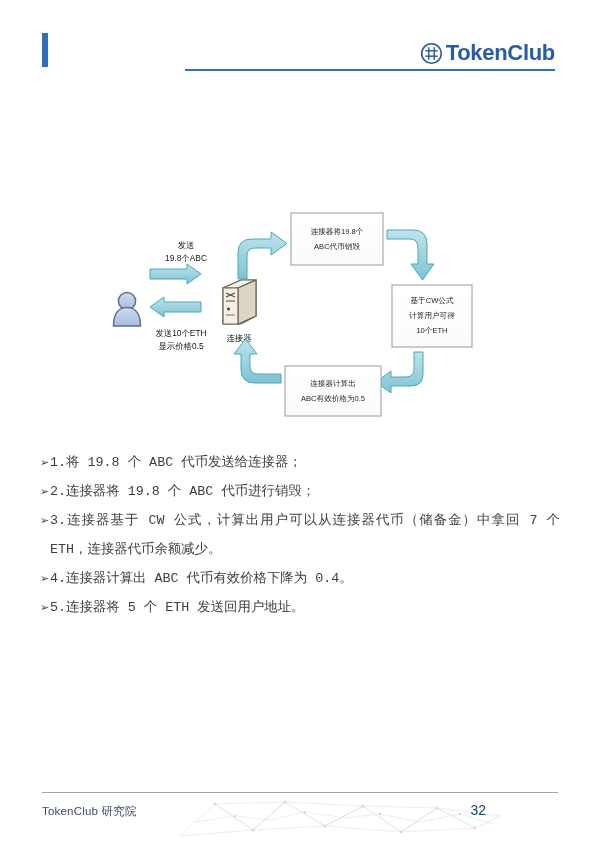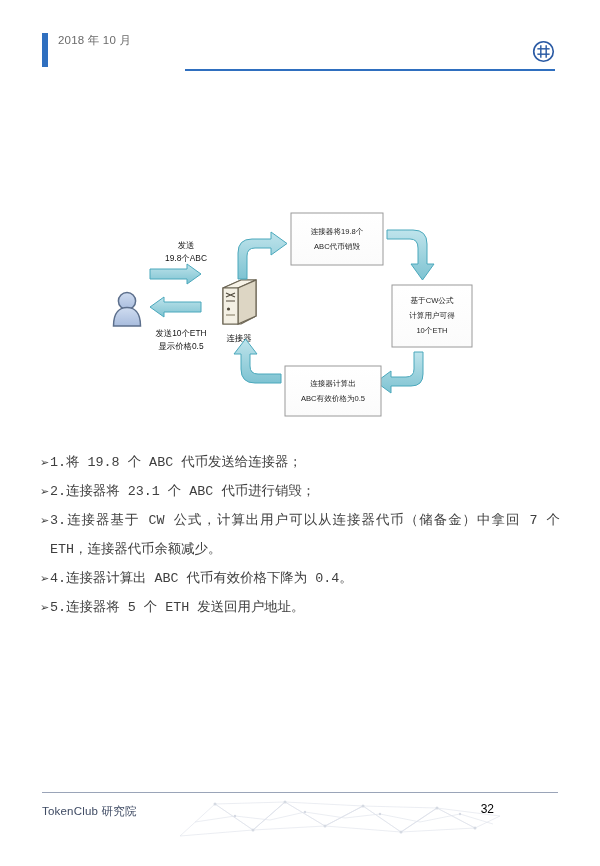--- a/index.html
+++ b/index.html
@@ -161,50 +161,50 @@
   .ftr-left {
     position: absolute;
     left: 42px; top: 18px;
     font-size: 11.5px;
     color: #3e4a63;
     letter-spacing: 0.2px;
     white-space: nowrap;
   }
   .ftr-page {
     position: absolute;
-    right: 34px; top: 16px;
-    font-size: 12px;
-    color: #000000;
+    right: 42px; top: 16px;
+    font-size: 14px;
+    color: #0c4a6e;
   }
   .ftr-net {
     position: absolute;
     left: 175px; top: 10px;
     width: 330px; height: 48px;
     opacity: 0.55;
   }
 </style>
 </head>
 <body>
 
 <div class="page">
 
   <div class="header">
     <div class="hdr-bar"></div>
     <div class="hdr-lines">
-      <div class="hdr-line2">2018 年 10 月</div>
     </div>
 
     <div class="hdr-logo">
       <svg class="hdr-logo-mark" viewBox="0 0 24 24">
         <circle cx="12" cy="12" r="10.2" fill="none" stroke="#2a5aa4" stroke-width="1.7"></circle>
         <line x1="9.2" y1="5.6" x2="9.2" y2="18.4" stroke="#2a5aa4" stroke-width="1.5"></line>
         <line x1="14.8" y1="5.6" x2="14.8" y2="18.4" stroke="#2a5aa4" stroke-width="1.5"></line>
         <line x1="5.6" y1="9.2" x2="18.4" y2="9.2" stroke="#2a5aa4" stroke-width="1.5"></line>
         <line x1="5.6" y1="14.8" x2="18.4" y2="14.8" stroke="#2a5aa4" stroke-width="1.5"></line>
       </svg>
+      <span class="hdr-logo-text">TokenClub</span>
     </div>
 
     <div class="hdr-rule"></div>
   </div>
 
 
 
   <div class="diagram">
     <svg width="410" height="222" viewBox="0 0 410 222">
       <defs>
@@ -296,21 +296,21 @@
 
   <div class="steps">
 
     <div class="step">
       <span class="step-bullet">➢</span>
       <span class="step-text"><span>1.</span><span>将 19.8 个 ABC 代币发送给连接器；</span></span>
     </div>
 
     <div class="step">
       <span class="step-bullet">➢</span>
-      <span class="step-text"><span>2.</span><span>连接器将 23.1 个 ABC 代币进行销毁；</span></span>
+      <span class="step-text"><span>2.</span><span>连接器将 19.8 个 ABC 代币进行销毁；</span></span>
     </div>
 
     <div class="step">
       <span class="step-bullet">➢</span>
       <span class="step-text"><span>3.</span><span>连接器基于 CW 公式，计算出用户可以从连接器代币（储备金）中拿回 7 个 ETH，连接器代币余额减少。</span></span>
     </div>
 
     <div class="step">
       <span class="step-bullet">➢</span>
       <span class="step-text"><span>4.</span><span>连接器计算出 ABC 代币有效价格下降为 0.4。</span></span>

